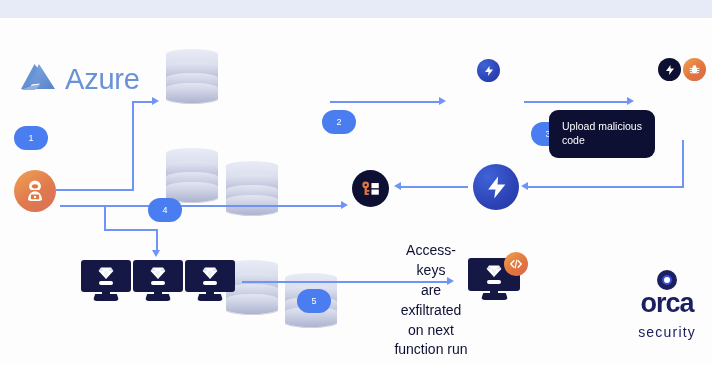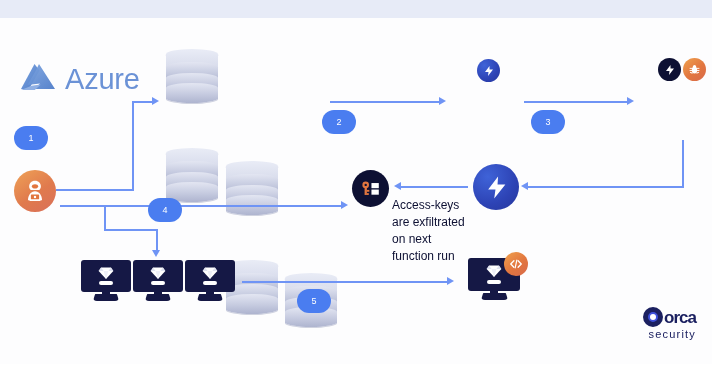--- a/index.html
+++ b/index.html
@@ -157,66 +157,68 @@
   }
   .arrow-d {
     border-left: 4.5px solid transparent;
     border-right: 4.5px solid transparent;
     border-top: 7px solid #6f94f5;
   }
 
   
   .annot {
     position: absolute;
-    font-size: 12px;
+    font-size: 14px;
     line-height: 1.42;
     color: #0d1033;
-    text-align: left;
+    text-align: center;
     white-space: pre-line;
+    margin-top: 44px;
   }
 
   
   .orca {
     position: absolute;
     right: 16px; bottom: 40px;
     text-align: right;
   }
   .orca-word {
     display: flex;
     align-items: center;
     justify-content: flex-end;
-    font-size: 17px;
+    font-size: 27px;
     color: #1b2060;
     letter-spacing: -1px;
     line-height: 1;
     font-weight: bold;
+    flex-direction: column;
   }
   .orca-o {
     width: 20px; height: 20px;
     border-radius: 50%;
     border: 5px solid #1b2060;
     box-sizing: border-box;
     margin-right: 1px;
     position: relative;
     background: #3d4fd8;
   }
   .orca-o::after{
     content:"";
     position:absolute;
     left:50%; top:50%;
     width:6px;height:6px;
     transform:translate(-50%,-50%);
     border-radius:50%;
     background:#ffffff;
   }
   .orca-sec {
-    font-size: 11px;
+    font-size: 14px;
     color: #1b2060;
     letter-spacing: 1.2px;
-    margin-top: 1px;
+    margin-top: 7px;
   }
 </style>
 </head>
 <body>
 
 <div id="stage">
 
   <div class="band-top"></div>
   <div class="canvas"></div>
 
@@ -418,20 +420,22 @@
   <div class="step" style="left:14px;top:126px;">
     <div class="step-num">1</div>
   </div>
 
   <div class="step" style="left:322px;top:110px;">
     <div class="step-num">2</div>
   </div>
 
   <div class="step" style="left:531px;top:110px;">
     <div class="step-num">3</div>
+    <div class="step-box">Upload malicious
+code</div>
   </div>
 
   <div class="step" style="left:148px;top:198px;">
     <div class="step-num">4</div>
   </div>
 
   <div class="step" style="left:297px;top:289px;">
     <div class="step-num">5</div>
   </div>
 

